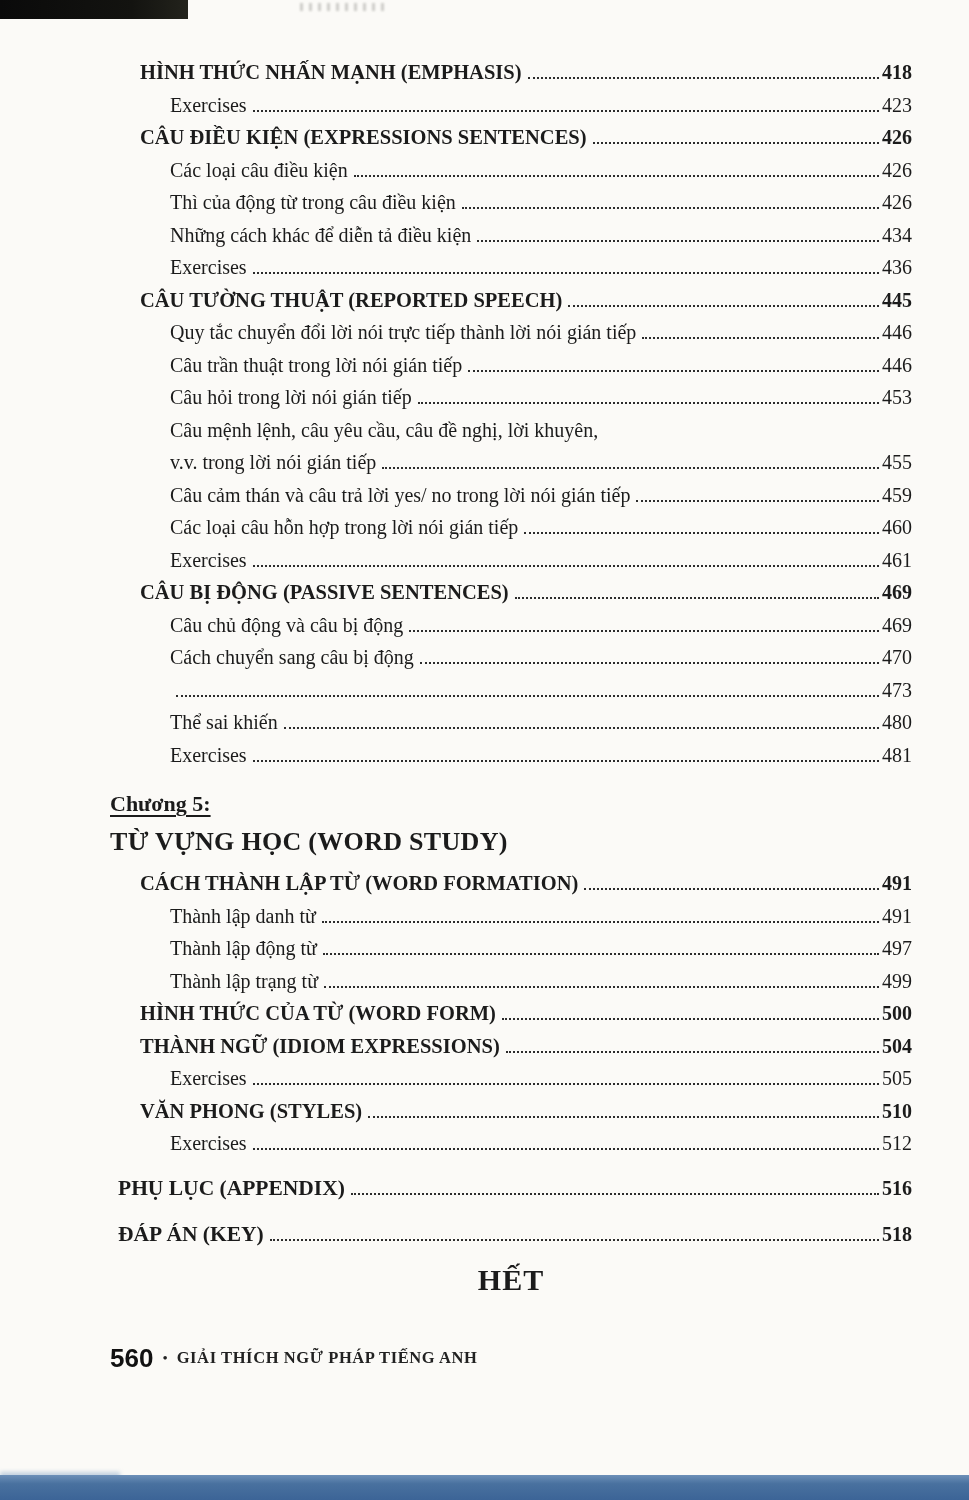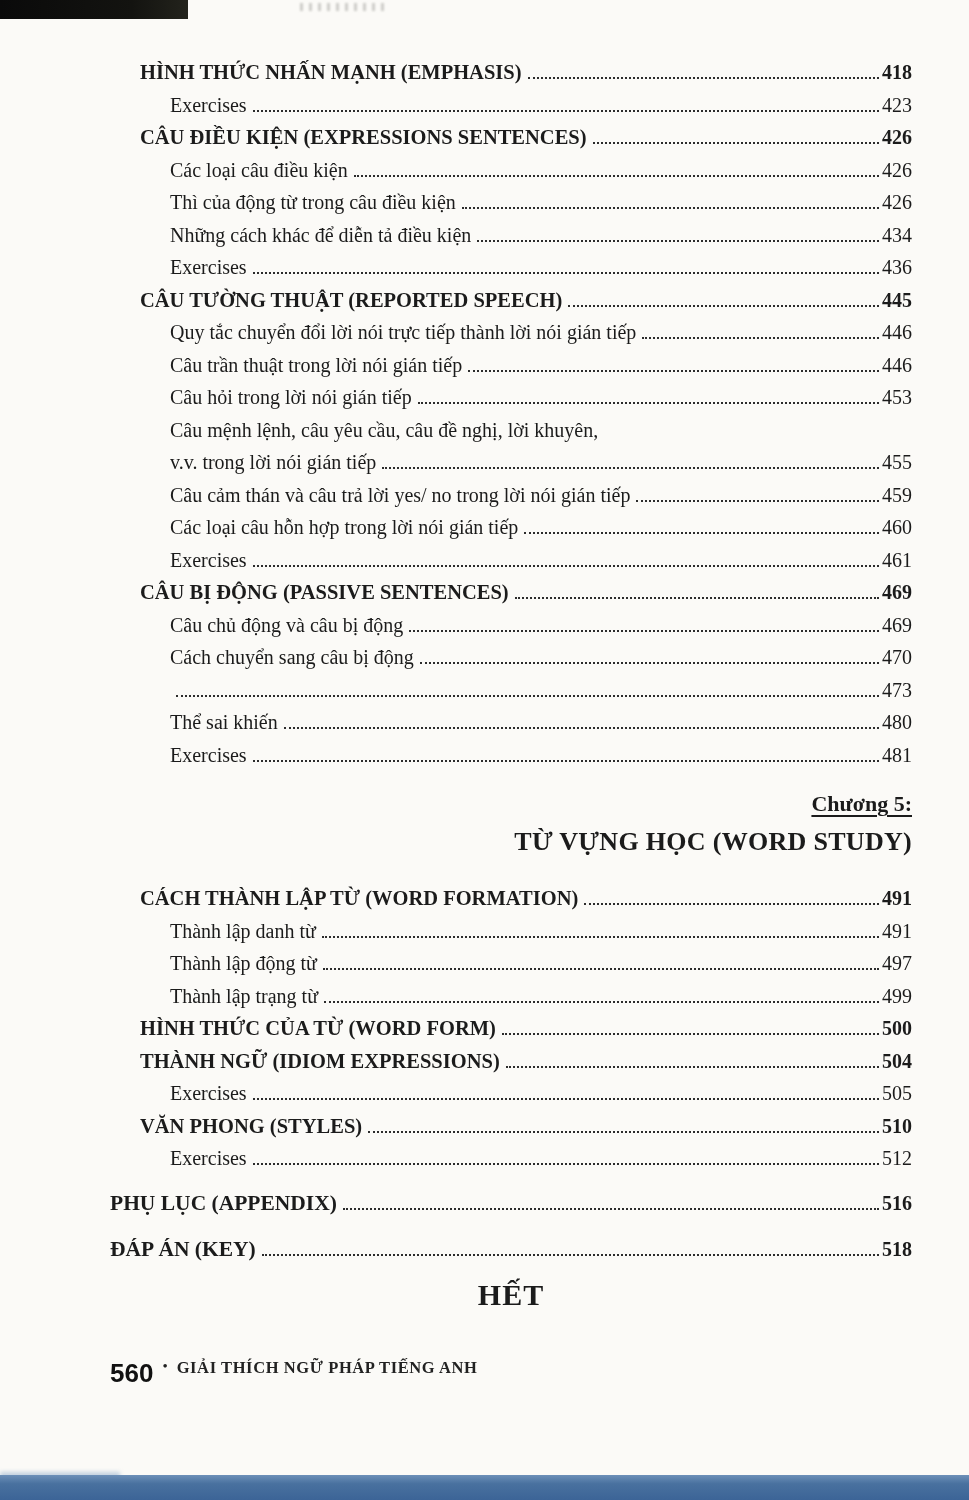--- a/index.html
+++ b/index.html
@@ -19,33 +19,33 @@
   .toc-row {
     display: flex;
     align-items: baseline;
     line-height: 32.5px;
     font-size: 20px;
     white-space: nowrap;
   }
   .toc-row .label { white-space: nowrap; }
   .lvl-h1 { font-weight: bold; padding-left: 30px; font-size: 20.5px; }
   .lvl-h2 { padding-left: 60px; }
-  .lvl-top { font-weight: bold; padding-left: 0; font-size: 21.5px; line-height: 40px; margin-top: 6px; }
+  .lvl-top { font-weight: bold; padding-left: 0; font-size: 21.5px; line-height: 40px; margin-top: 6px; margin-left: 8px; }
   .leader {
     flex: 1;
     border-bottom: 2.4px dotted #2c2c2c;
     margin: 0 3px 4px 6px;
     min-width: 14px;
   }
   .page-num { font-size: 20px; }
   .lvl-h1 .page-num, .lvl-top .page-num { font-weight: bold; }
   .no-page .leader, .no-page .page-num { visibility: hidden; }
 
   
-  .chapter-heading { margin-top: 16px; margin-bottom: 19px; text-align: right; }
+  .chapter-heading { margin-top: 16px; margin-bottom: 4px; }
   .chapter-label {
     font-weight: bold;
     font-size: 22px;
     line-height: 34px;
     text-decoration: underline;
     text-underline-offset: 4px;
   }
   .chapter-title {
     font-weight: bold;
     font-size: 26px;
@@ -56,21 +56,21 @@
   
   .end-marker {
     margin-top: 9px;
     text-align: center;
     font-weight: bold;
     font-size: 30px;
     letter-spacing: 1px;
   }
   .footer {
     display: flex;
-    align-items: flex-start;
+    align-items: center;
     gap: 9px;
     margin-top: 46px;
   }
   .footer .folio {
     font-family: "Liberation Sans", sans-serif;
     font-weight: bold;
     font-size: 26px;
     color: #111;
   }
   .footer .sep { font-size: 15px; color: #222; }

